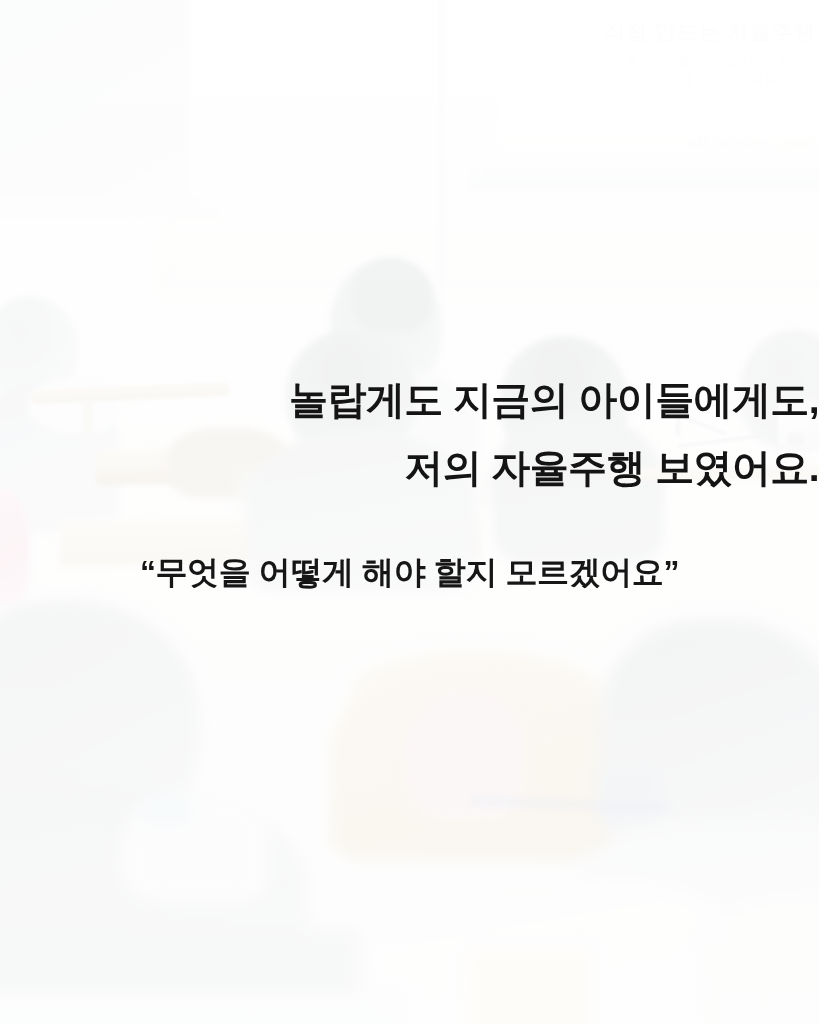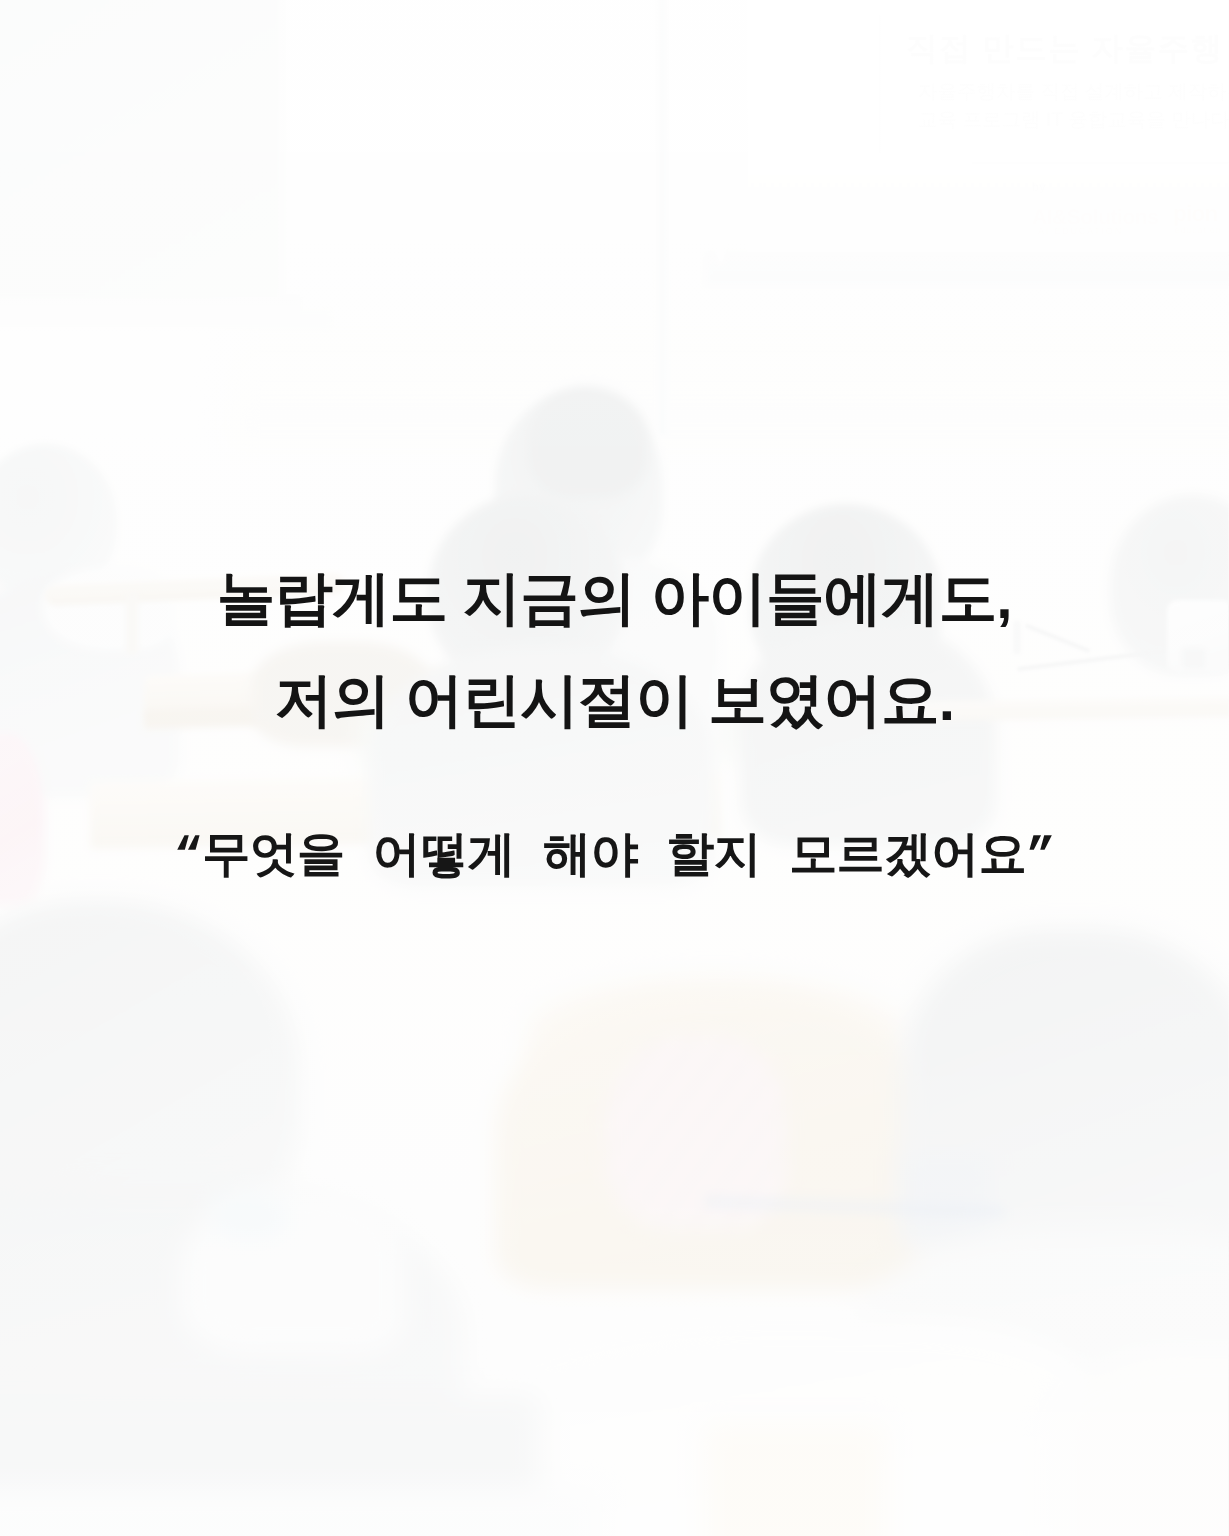--- a/index.html
+++ b/index.html
@@ -498,35 +498,35 @@
     left: 0;
     top: 366px;
     width: 819px;
     color: #141414;
     font-size: 39px;
     font-weight: 700;
     line-height: 68px;
     letter-spacing: -0.6px;
     white-space: nowrap;
   }
-  .headline .hl-line { display: block; }
+  .headline .hl-line { display: block; text-align: right; }
 
   .quotes {
     position: absolute;
     left: 0;
     top: 540px;
     width: 819px;
     color: #161616;
     font-size: 32px;
     font-weight: 600;
     line-height: 64px;
     letter-spacing: -0.4px;
     white-space: nowrap;
   }
-  .quotes .q-line { display: block; font-family: Liberation Mono, monospace; }
+  .quotes .q-line { display: block; }
 </style>
 </head>
 <body>
 
 <div class="stage">
 
   <div class="photo">
 
     <div class="ph wall-band"></div>
 
@@ -602,21 +602,21 @@
     <div class="ph fg-bottom-white"></div>
   </div>
 
   <div class="wash"></div>
   <div class="wash2"></div>
 
   <div class="copy">
 
     <div class="headline">
       <span class="hl-line">놀랍게도 지금의 아이들에게도,</span>
-      <span class="hl-line">저의 어린시절이 보였어요.</span>
+      <span class="hl-line">저의 자율주행 보였어요.</span>
     </div>
 
     <div class="quotes">
       <span class="q-line">“무엇을 어떻게 해야 할지 모르겠어요”</span>
     </div>
 
   </div>
 
 </div>
 

